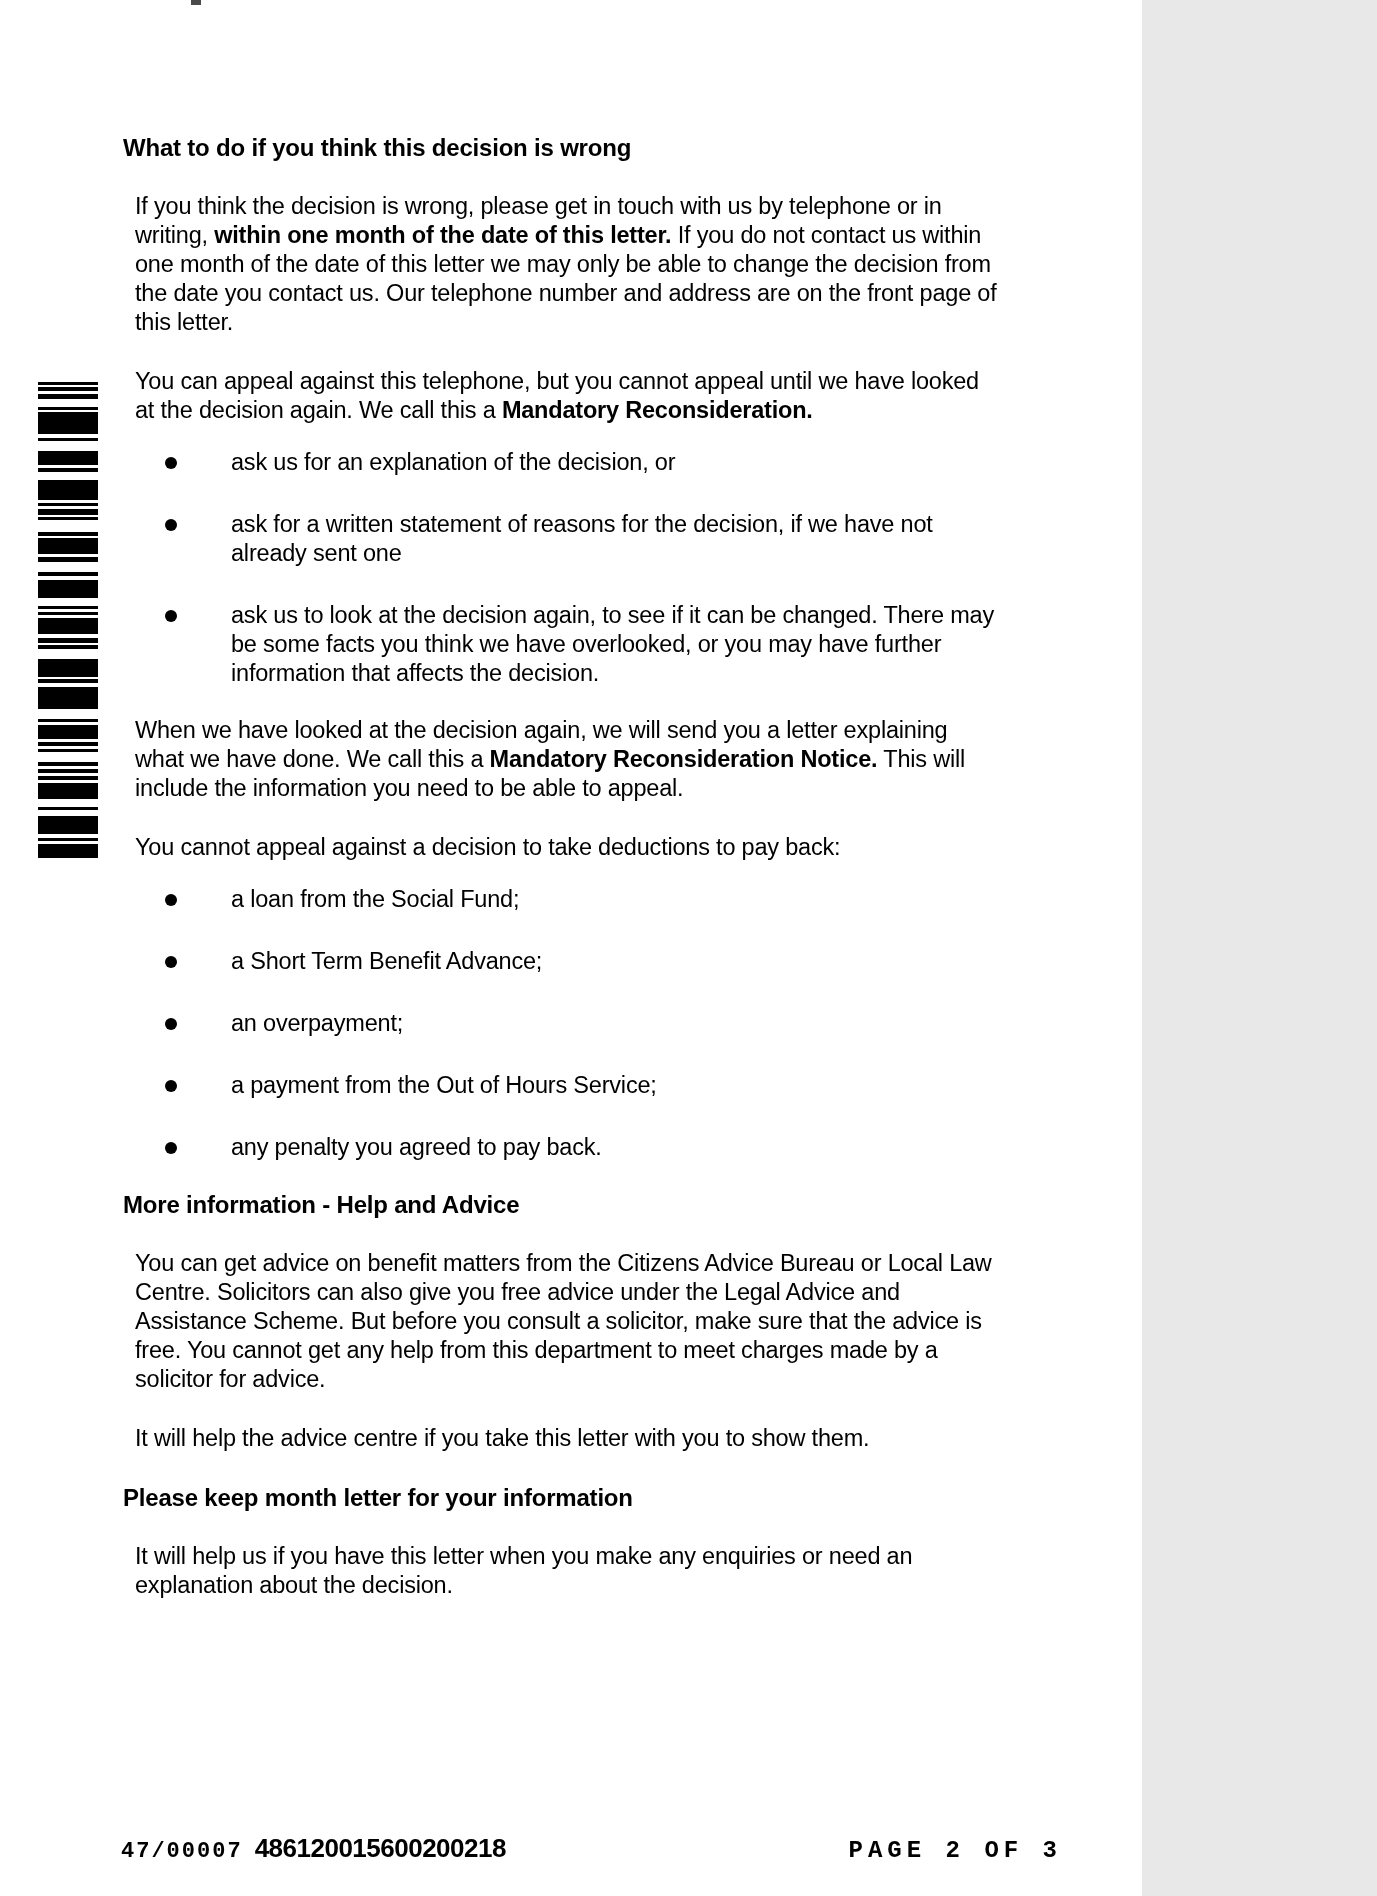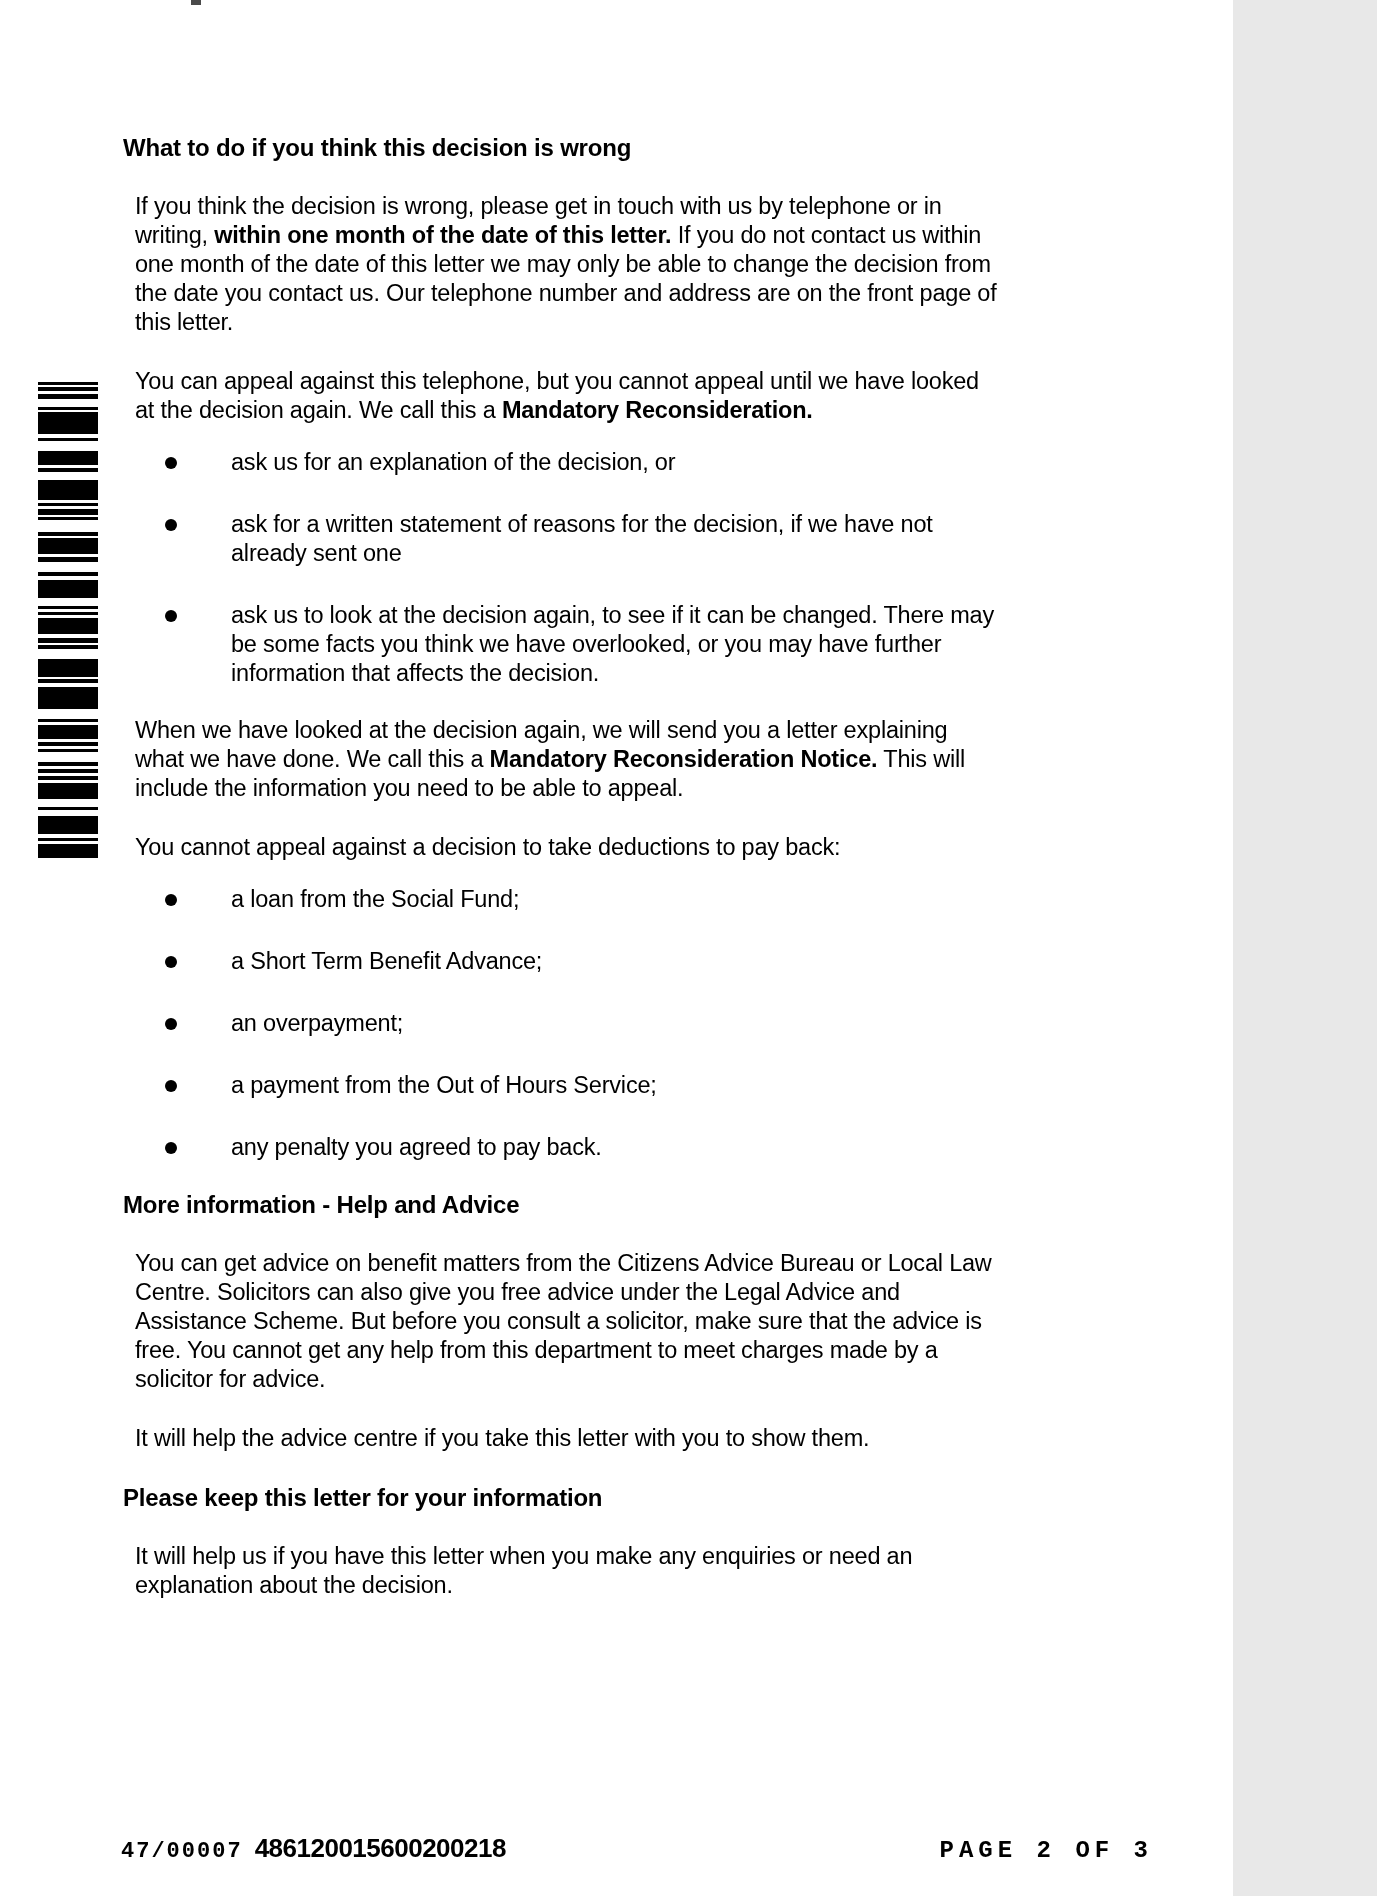--- a/index.html
+++ b/index.html
@@ -1,18 +1,18 @@
 <!DOCTYPE html>
 <html><head>
 <meta charset="utf-8">
 <style>
   html, body { margin: 0; padding: 0; background: #e8e8e8; }
   .page {
     position: relative;
-    width: 1233px;
+    width: 1142px;
     height: 1896px;
     background: #ffffff;
     font-family: "Liberation Sans", sans-serif;
     color: #000;
     overflow: hidden;
   }
   .scan-mark {
     position: absolute;
     left: 191px;
     top: 0;
@@ -179,21 +179,21 @@
           <span class="li-text"><span>a payment from the Out of Hours Service;</span></span>
         </li>
         <li>
           <span class="dot"></span>
           <span class="li-text"><span>any penalty you agreed to pay back.</span></span>
         </li>
       </ul>
       <h2 class="heading">More information - Help and Advice</h2>
       <p class="para"><span>You can get advice on benefit matters from the Citizens Advice Bureau or Local Law Centre. Solicitors can also give you free advice under the Legal Advice and Assistance Scheme. But before you consult a solicitor, make sure that the advice is free. You cannot get any help from this department to meet charges made by a solicitor for advice.</span></p>
       <p class="para"><span>It will help the advice centre if you take this letter with you to show them.</span></p>
-      <h2 class="heading">Please keep this letter for your information</h2>
+      <h2 class="heading">Please keep month letter for your information</h2>
       <p class="para"><span>It will help us if you have this letter when you make any enquiries or need an explanation about the decision.</span></p>
     </main>
 
   <div class="footer">
     <div class="footer-left">
       <span class="doc-code">47/00007</span>
       <span class="doc-number">486120015600200218</span>
     </div>
     <span class="page-indicator">PAGE 2 OF 3</span>
   </div>

